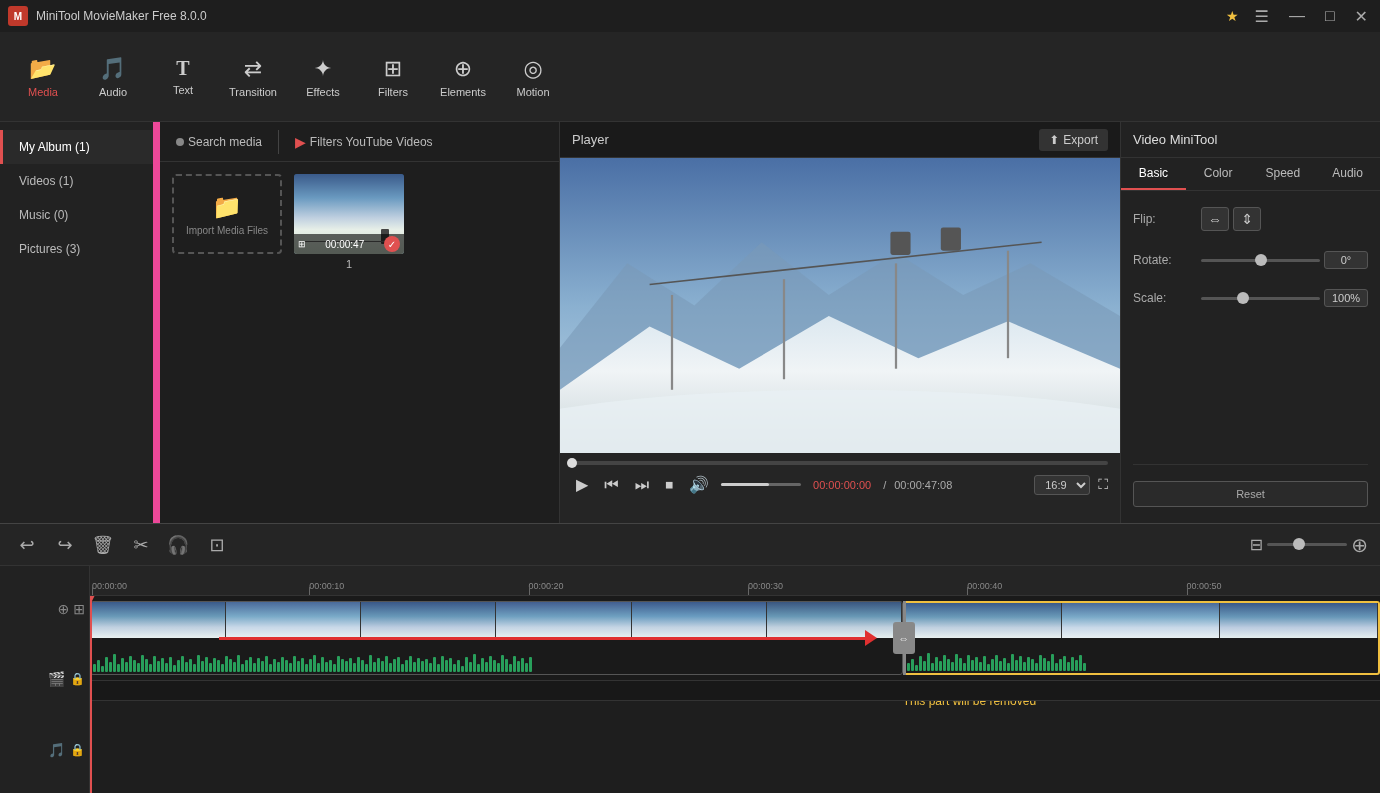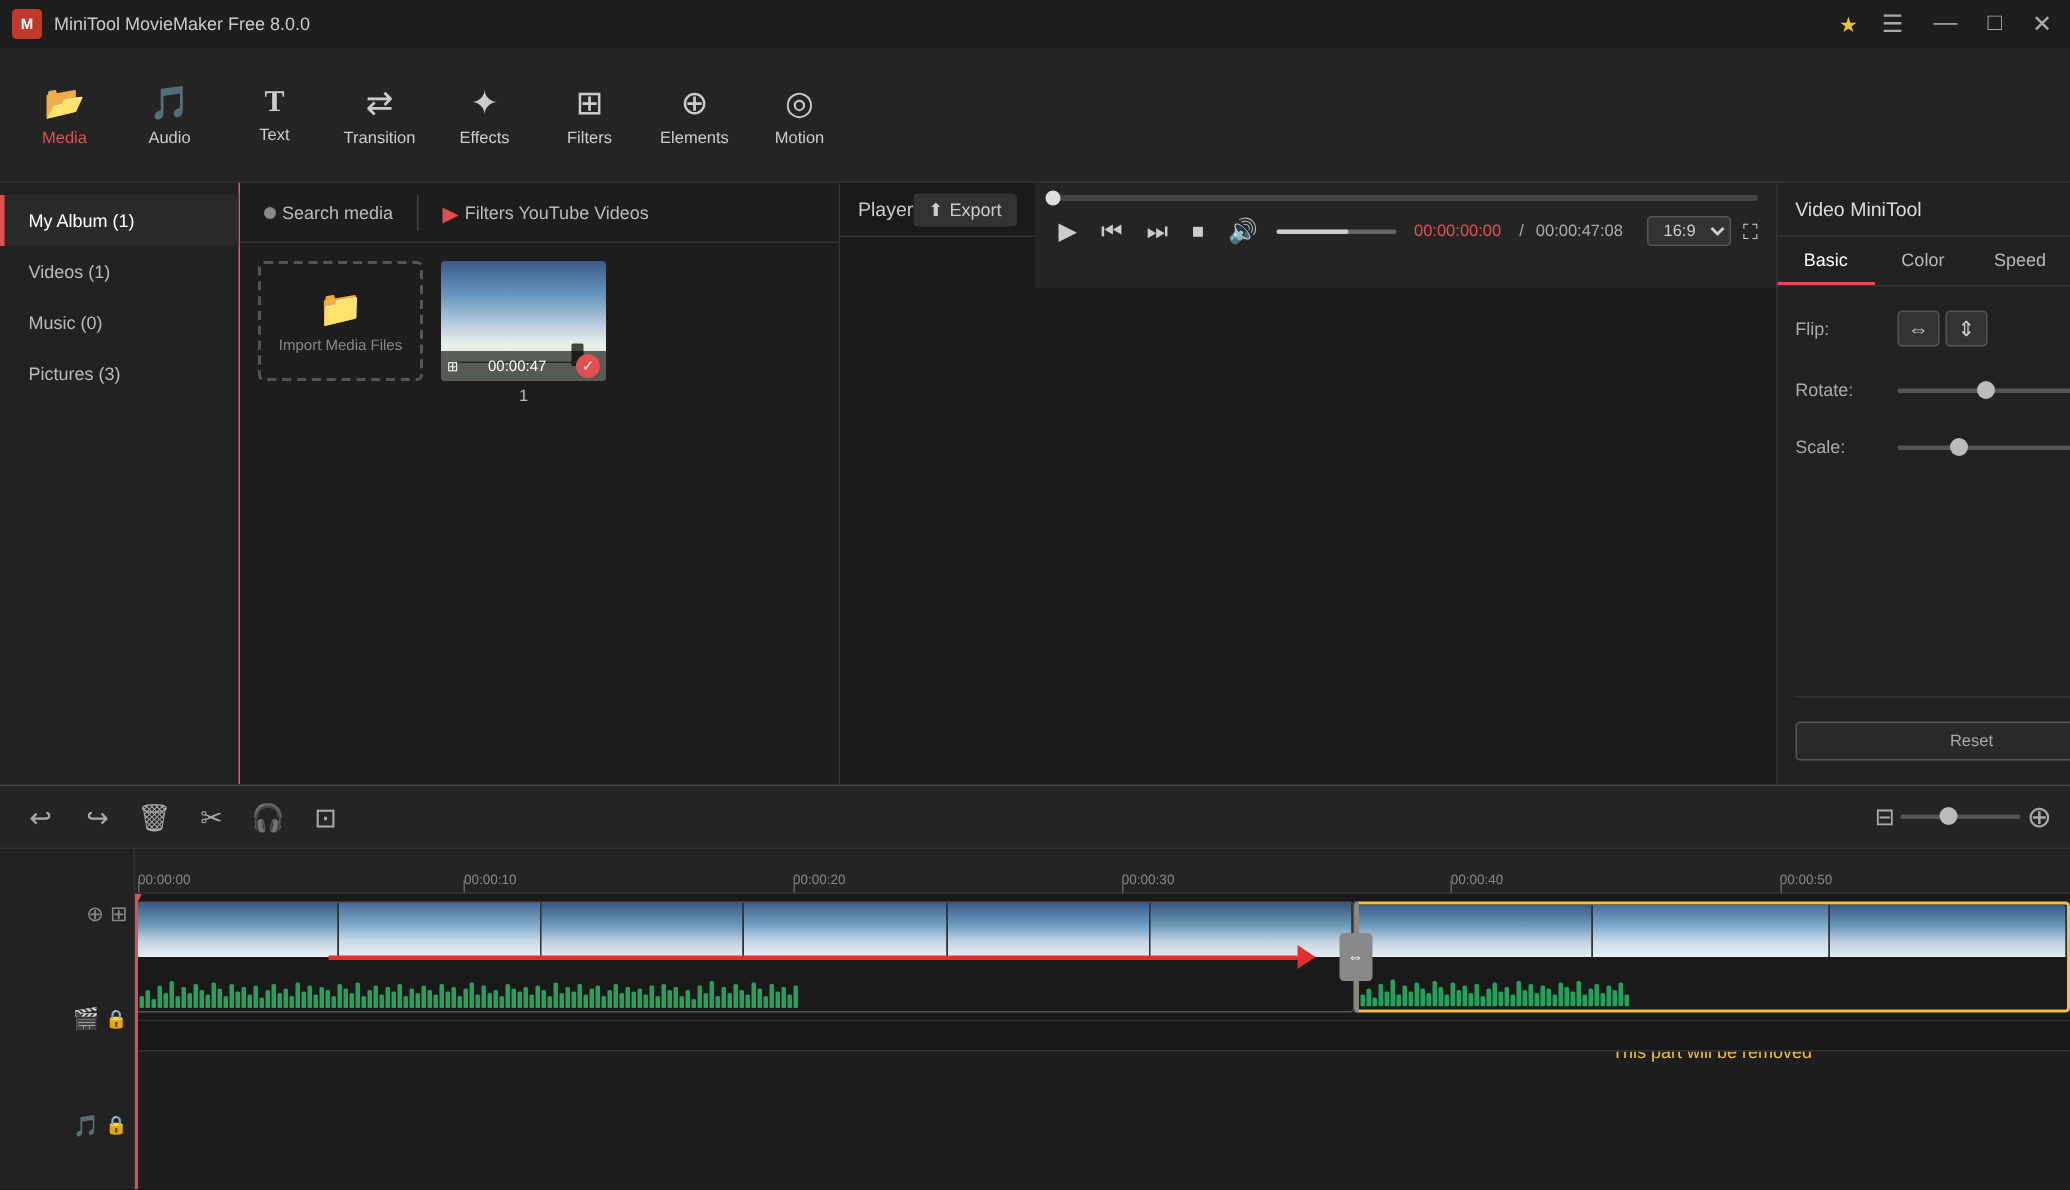--- a/index.html
+++ b/index.html
@@ -24,21 +24,21 @@
     
     #main { display: flex; flex: 1; overflow: hidden; }
 
     
     #left-panel { width: 560px; display: flex; flex-direction: column; border-right: 1px solid #333; flex-shrink: 0; }
 
     
     #media-area { display: flex; flex: 1; overflow: hidden; }
 
     
-    #sidebar { width: 160px; background: #222; border-right: 1px solid #ec4899; padding-top: 8px; flex-shrink: 0; }
+    #sidebar { width: 160px; background: #222; border-right: 7px solid #ec4899; padding-top: 8px; flex-shrink: 0; }
     .sidebar-item { padding: 10px 16px; cursor: pointer; color: #bbb; font-size: 12px; border-left: 3px solid transparent; }
     .sidebar-item.active { border-left: 3px solid #e05050; color: #fff; background: #2a2a2a; }
 
     
     #media-browser { flex: 1; background: #1e1e1e; display: flex; flex-direction: column; }
     #media-toolbar { display: flex; align-items: center; height: 40px; border-bottom: 1px solid #333; padding: 0 8px; gap: 8px; flex-shrink: 0; }
     .media-search-btn { display: flex; align-items: center; gap: 4px; color: #bbb; cursor: pointer; font-size: 12px; padding: 4px 8px; border-radius: 3px; }
     .media-search-btn .dot { width: 8px; height: 8px; border-radius: 50%; background: #888; }
     .media-divider { width: 1px; height: 24px; background: #444; }
     .yt-btn { display: flex; align-items: center; gap: 4px; color: #bbb; cursor: pointer; font-size: 12px; padding: 4px 8px; border-radius: 3px; }
@@ -50,21 +50,21 @@
     .import-box .import-label { font-size: 10px; text-align: center; }
 
     .media-item { position: relative; width: 110px; text-align: center; }
     .media-thumbnail { width: 110px; height: 80px; background: #2a4a6a; border-radius: 3px; overflow: hidden; position: relative; display: flex; align-items: center; justify-content: center; }
     .media-thumb-overlay { position: absolute; bottom: 0; left: 0; right: 0; background: rgba(0,0,0,0.6); padding: 2px 4px; display: flex; align-items: center; justify-content: space-between; }
     .media-duration { color: #fff; font-size: 10px; }
     .media-check { width: 16px; height: 16px; background: #e05050; border-radius: 50%; display: flex; align-items: center; justify-content: center; color: white; font-size: 10px; }
     .media-item-label { font-size: 11px; color: #bbb; margin-top: 4px; }
 
     
-    #player-panel { flex: 1; display: flex; background: #1a1a1a; }
+    #player-panel { flex: 1; display: flex; flex-direction: column; background: #1a1a1a; }
     #player-header { height: 36px; display: flex; align-items: center; justify-content: space-between; padding: 0 12px; border-bottom: 1px solid #333; flex-shrink: 0; }
     #player-header .player-title { color: #ccc; font-size: 13px; }
     #player-header .export-btn { display: flex; align-items: center; gap: 4px; color: #ccc; cursor: pointer; font-size: 12px; background: #333; padding: 4px 10px; border-radius: 3px; }
 
     #video-area { flex: 1; background: #111; position: relative; overflow: hidden; }
     .ski-scene { width: 100%; height: 100%; background: linear-gradient(180deg, #4a6fa5 0%, #7ba7d8 20%, #c8d8f0 35%, #e8e8e8 40%, #f0f0f0 45%, #d8e8d8 50%, #fff 55%, #f5f5f5 65%, #e0e8d0 80%, #c8d8c0 100%); position: relative; }
     .mountain-bg { position: absolute; top: 0; left: 0; right: 0; height: 60%; background: linear-gradient(180deg, #3a5a8a 0%, #6a9ac0 30%, #9ab8d0 50%, #c0d0e0 70%, #d8e0e8 100%); }
     .snow-ground { position: absolute; bottom: 0; left: 0; right: 0; height: 50%; background: linear-gradient(180deg, #e8eef2 0%, #f5f8fa 30%, #ecf0f2 60%, #d5dde0 100%); }
 
     #player-controls { height: 70px; background: #252525; padding: 8px 12px; flex-shrink: 0; }
@@ -594,21 +594,21 @@
                 <div style="display: inline-block; width: 3px; height: 12px; background: rgb(46, 204, 113); margin-right: 1px; border-radius: 1px; opacity: 0.75; flex-shrink: 0;"></div>
                 <div style="display: inline-block; width: 3px; height: 15px; background: rgb(46, 204, 113); margin-right: 1px; border-radius: 1px; opacity: 0.75; flex-shrink: 0;"></div>
                 <div style="display: inline-block; width: 3px; height: 9px; background: rgb(46, 204, 113); margin-right: 1px; border-radius: 1px; opacity: 0.75; flex-shrink: 0;"></div>
                 <div style="display: inline-block; width: 3px; height: 14px; background: rgb(46, 204, 113); margin-right: 1px; border-radius: 1px; opacity: 0.75; flex-shrink: 0;"></div>
                 <div style="display: inline-block; width: 3px; height: 11px; background: rgb(46, 204, 113); margin-right: 1px; border-radius: 1px; opacity: 0.75; flex-shrink: 0;"></div>
                 <div style="display: inline-block; width: 3px; height: 16px; background: rgb(46, 204, 113); margin-right: 1px; border-radius: 1px; opacity: 0.75; flex-shrink: 0;"></div>
                 <div style="display: inline-block; width: 3px; height: 8px; background: rgb(46, 204, 113); margin-right: 1px; border-radius: 1px; opacity: 0.75; flex-shrink: 0;"></div>
               </div>
           </div>
 
-          <div style="position:absolute;left:63%;bottom:-28px;width:37%;text-align:center;">
+          <div style="position:absolute;left:63%;bottom:-28px;width:37%;">
             <span style="color:#f0c040;font-size:12px;">This part will be removed</span>
           </div>
         </div>
 
         <div class="track-row" style="height:20px;background:#181818;border-bottom:1px solid #333;">
         </div>
       </div>
     </div>
   </div>
 </div>

